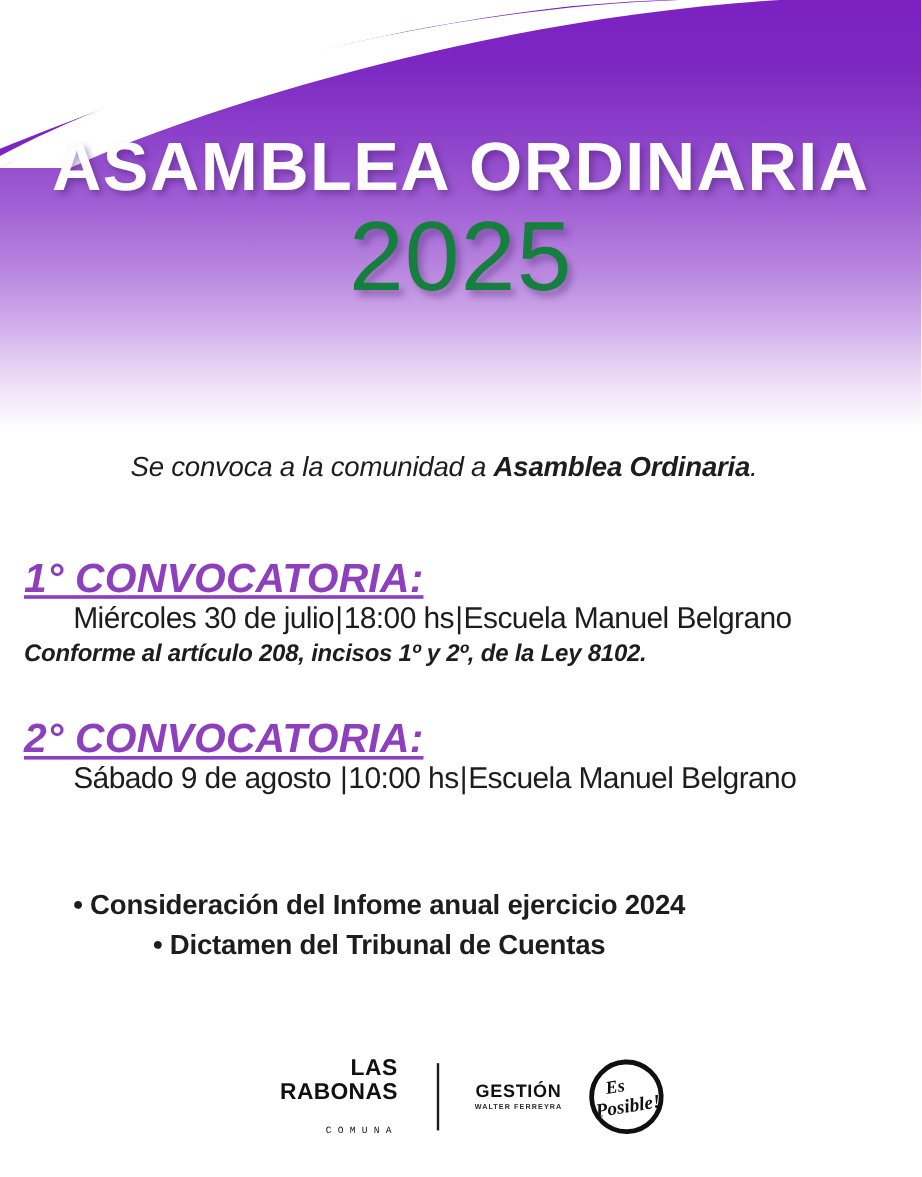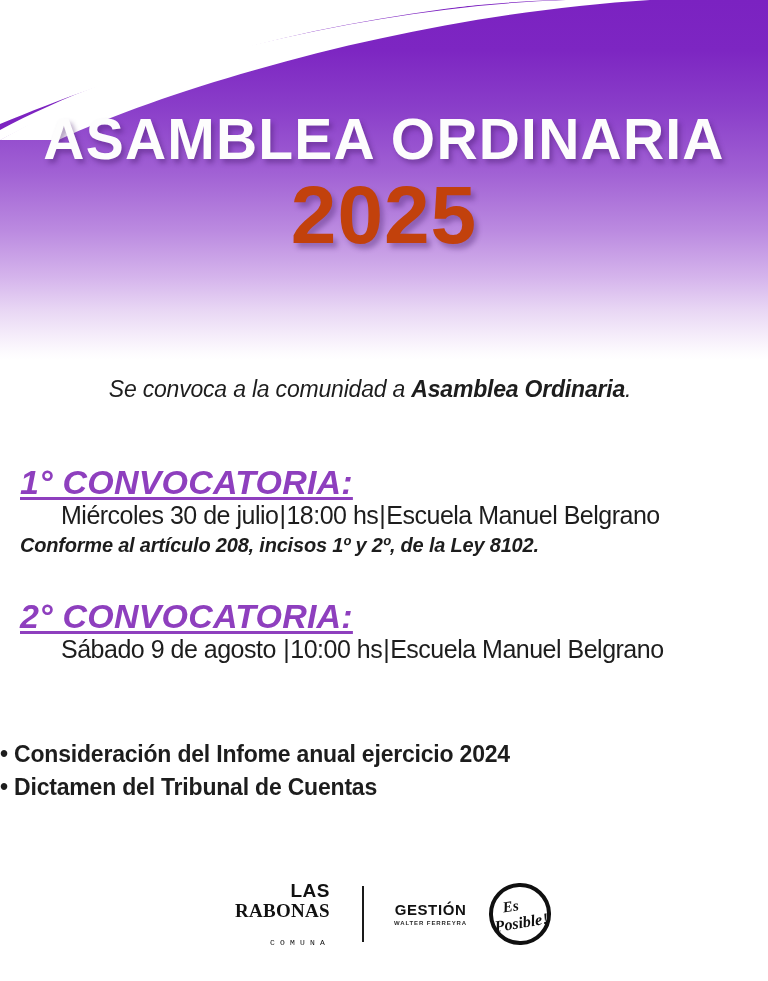--- a/index.html
+++ b/index.html
@@ -70,25 +70,25 @@
     font-size: 57px;
     line-height: 62px;
     letter-spacing: 1.2px;
     color: #fdfdfd;
     text-shadow: 3px 4px 5px rgba(70, 25, 105, 0.42);
     white-space: nowrap;
   }
 
   .title-year {
     font-family: "Liberation Sans", sans-serif;
-    font-weight: bold;
+    font-weight: normal;
     font-size: 82px;
     line-height: 86px;
     letter-spacing: 1px;
-    color: #c2410c;
+    color: #15803d;
     text-shadow: 4px 5px 5px rgba(80, 40, 115, 0.40);
     margin-top: 2px;
   }
 
   
   .intro {
     position: absolute;
     left: 0;
     top: 374px;
     width: 740px;
@@ -142,21 +142,21 @@
     color: #1d1d1d;
     letter-spacing: -0.2px;
   }
 
   
   .bullets {
     position: absolute;
     left: 0;
     top: 738px;
     width: 632px;
-    text-align: left;
+    text-align: center;
   }
   .bullet-row {
     font-family: "Liberation Sans", sans-serif;
     font-weight: bold;
     font-size: 23px;
     line-height: 33px;
     color: #1d1d1d;
     letter-spacing: -0.2px;
     white-space: nowrap;
   }
@@ -181,21 +181,21 @@
     line-height: 1;
     padding-right: 16px;
   }
   .logo-comuna .l1 {
     font-family: "Liberation Sans", sans-serif;
     font-weight: bold;
     font-size: 19px;
     letter-spacing: 0.5px;
   }
   .logo-comuna .l2 {
-    font-family: Liberation Serif, serif;
+    font-family: Liberation Sans, sans-serif;
     font-weight: bold;
     font-size: 19px;
     letter-spacing: 0.3px;
     margin-top: 1px;
     text-align: right;
   }
   .logo-comuna .l3 {
     font-family: Liberation Mono, monospace;
     font-size: 8px;
     letter-spacing: 5.2px;

